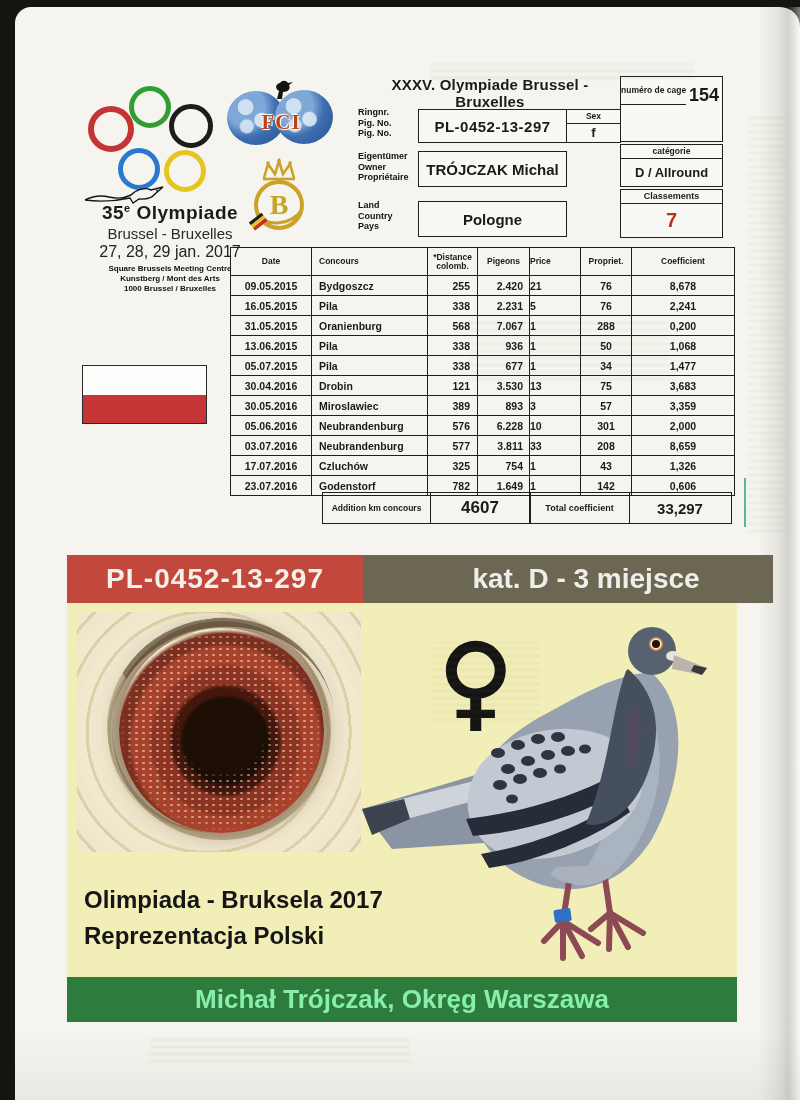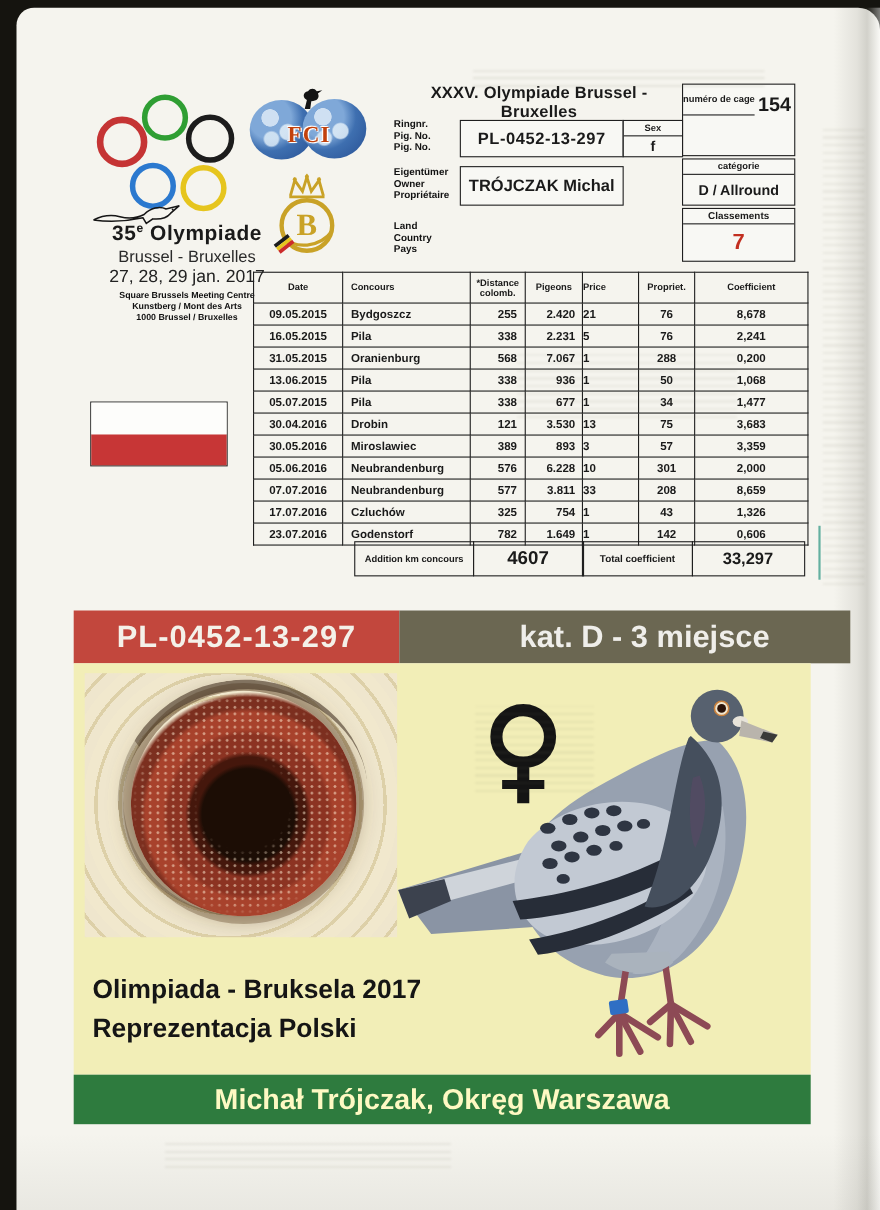--- a/index.html
+++ b/index.html
@@ -86,21 +86,21 @@
   .flag{position:absolute;left:82px;top:365px;width:125px;height:59px;border:1.3px solid #2a2a2a;box-sizing:border-box;}
   .flag .w{height:50%;background:#fdfdfb;} .flag .r{height:50%;background:#c73636;}
 
   
   .band-red{position:absolute;left:67px;top:555px;width:296px;height:48px;background:#c2473d;
      display:flex;align-items:center;justify-content:center;color:#f4f1e9;font-size:28px;font-weight:bold;letter-spacing:1px;}
   .band-olive{position:absolute;left:363px;top:555px;width:374px;height:48px;background:#6b6752;
      display:flex;align-items:center;justify-content:center;color:#efeeea;font-size:28px;font-weight:bold;padding-left:36px;}
   .card-body{position:absolute;left:67px;top:603px;width:670px;height:374px;background:#f2eeb7;}
   .band-green{position:absolute;left:67px;top:977px;width:670px;height:45px;background:#2e7b3e;
-     display:flex;align-items:center;justify-content:center;color:#fef9c3;font-size:26px;font-weight:bold;}
+     display:flex;align-items:center;justify-content:center;color:#86efac;font-size:26px;font-weight:bold;}
   .card-t1{position:absolute;left:84px;top:886px;font-size:24px;font-weight:bold;color:#151515;}
   .card-t2{position:absolute;left:84px;top:922px;font-size:24px;font-weight:bold;color:#151515;}
 
   
   .eye-photo{position:absolute;left:77px;top:612px;width:284px;height:240px;overflow:hidden;
      background:repeating-radial-gradient(circle at 46% 50%,#efe6cd 0 9px,#ddd0a8 9px 12px,#f1e8cd 12px 22px);}
   .eye-iris{position:absolute;left:42px;top:16px;width:205px;height:205px;border-radius:50%;
      background:radial-gradient(circle at 52% 55%,#1c0d05 0 27%,#45170c 30% 34%,#8c3322 37% 47%,#a8422c 50% 60%,#7c2f1f 63% 69%,rgba(120,50,30,0) 72%);
      box-shadow:0 0 0 7px rgba(95,65,35,.35),0 0 22px rgba(60,30,10,.45);}
   .eye-speckle{position:absolute;inset:0;border-radius:50%;
@@ -208,20 +208,21 @@
   </div>
   <div class="fbox b-cage">
     <div class="mini">numéro de cage</div>
     <div class="val">154</div>
   </div>
   <div class="fbox b-owner">TRÓJCZAK Michal</div>
   <div class="fbox b-cat">
     <div class="mini">catégorie</div>
     <div class="val">D / Allround</div>
   </div>
+  <div class="fbox b-country">Pologne</div>
   <div class="fbox b-class">
     <div class="mini">Classements</div>
     <div class="val">7</div>
   </div>
 
   <div class="results">
     <table>
       <thead>
         <tr>
           <th class="c0">Date</th>
@@ -312,21 +313,21 @@
             <td class="c0">05.06.2016</td>
             <td class="c1">Neubrandenburg</td>
             <td class="c2">576</td>
             <td class="c3">6.228</td>
             <td class="c4">10</td>
             <td class="c5">301</td>
             <td class="c6">2,000</td>
           </tr>
 
           <tr>
-            <td class="c0">07.07.2016</td>
+            <td class="c0">03.07.2016</td>
             <td class="c1">Neubrandenburg</td>
             <td class="c2">577</td>
             <td class="c3">3.811</td>
             <td class="c4">33</td>
             <td class="c5">208</td>
             <td class="c6">8,659</td>
           </tr>
 
           <tr>
             <td class="c0">17.07.2016</td>

